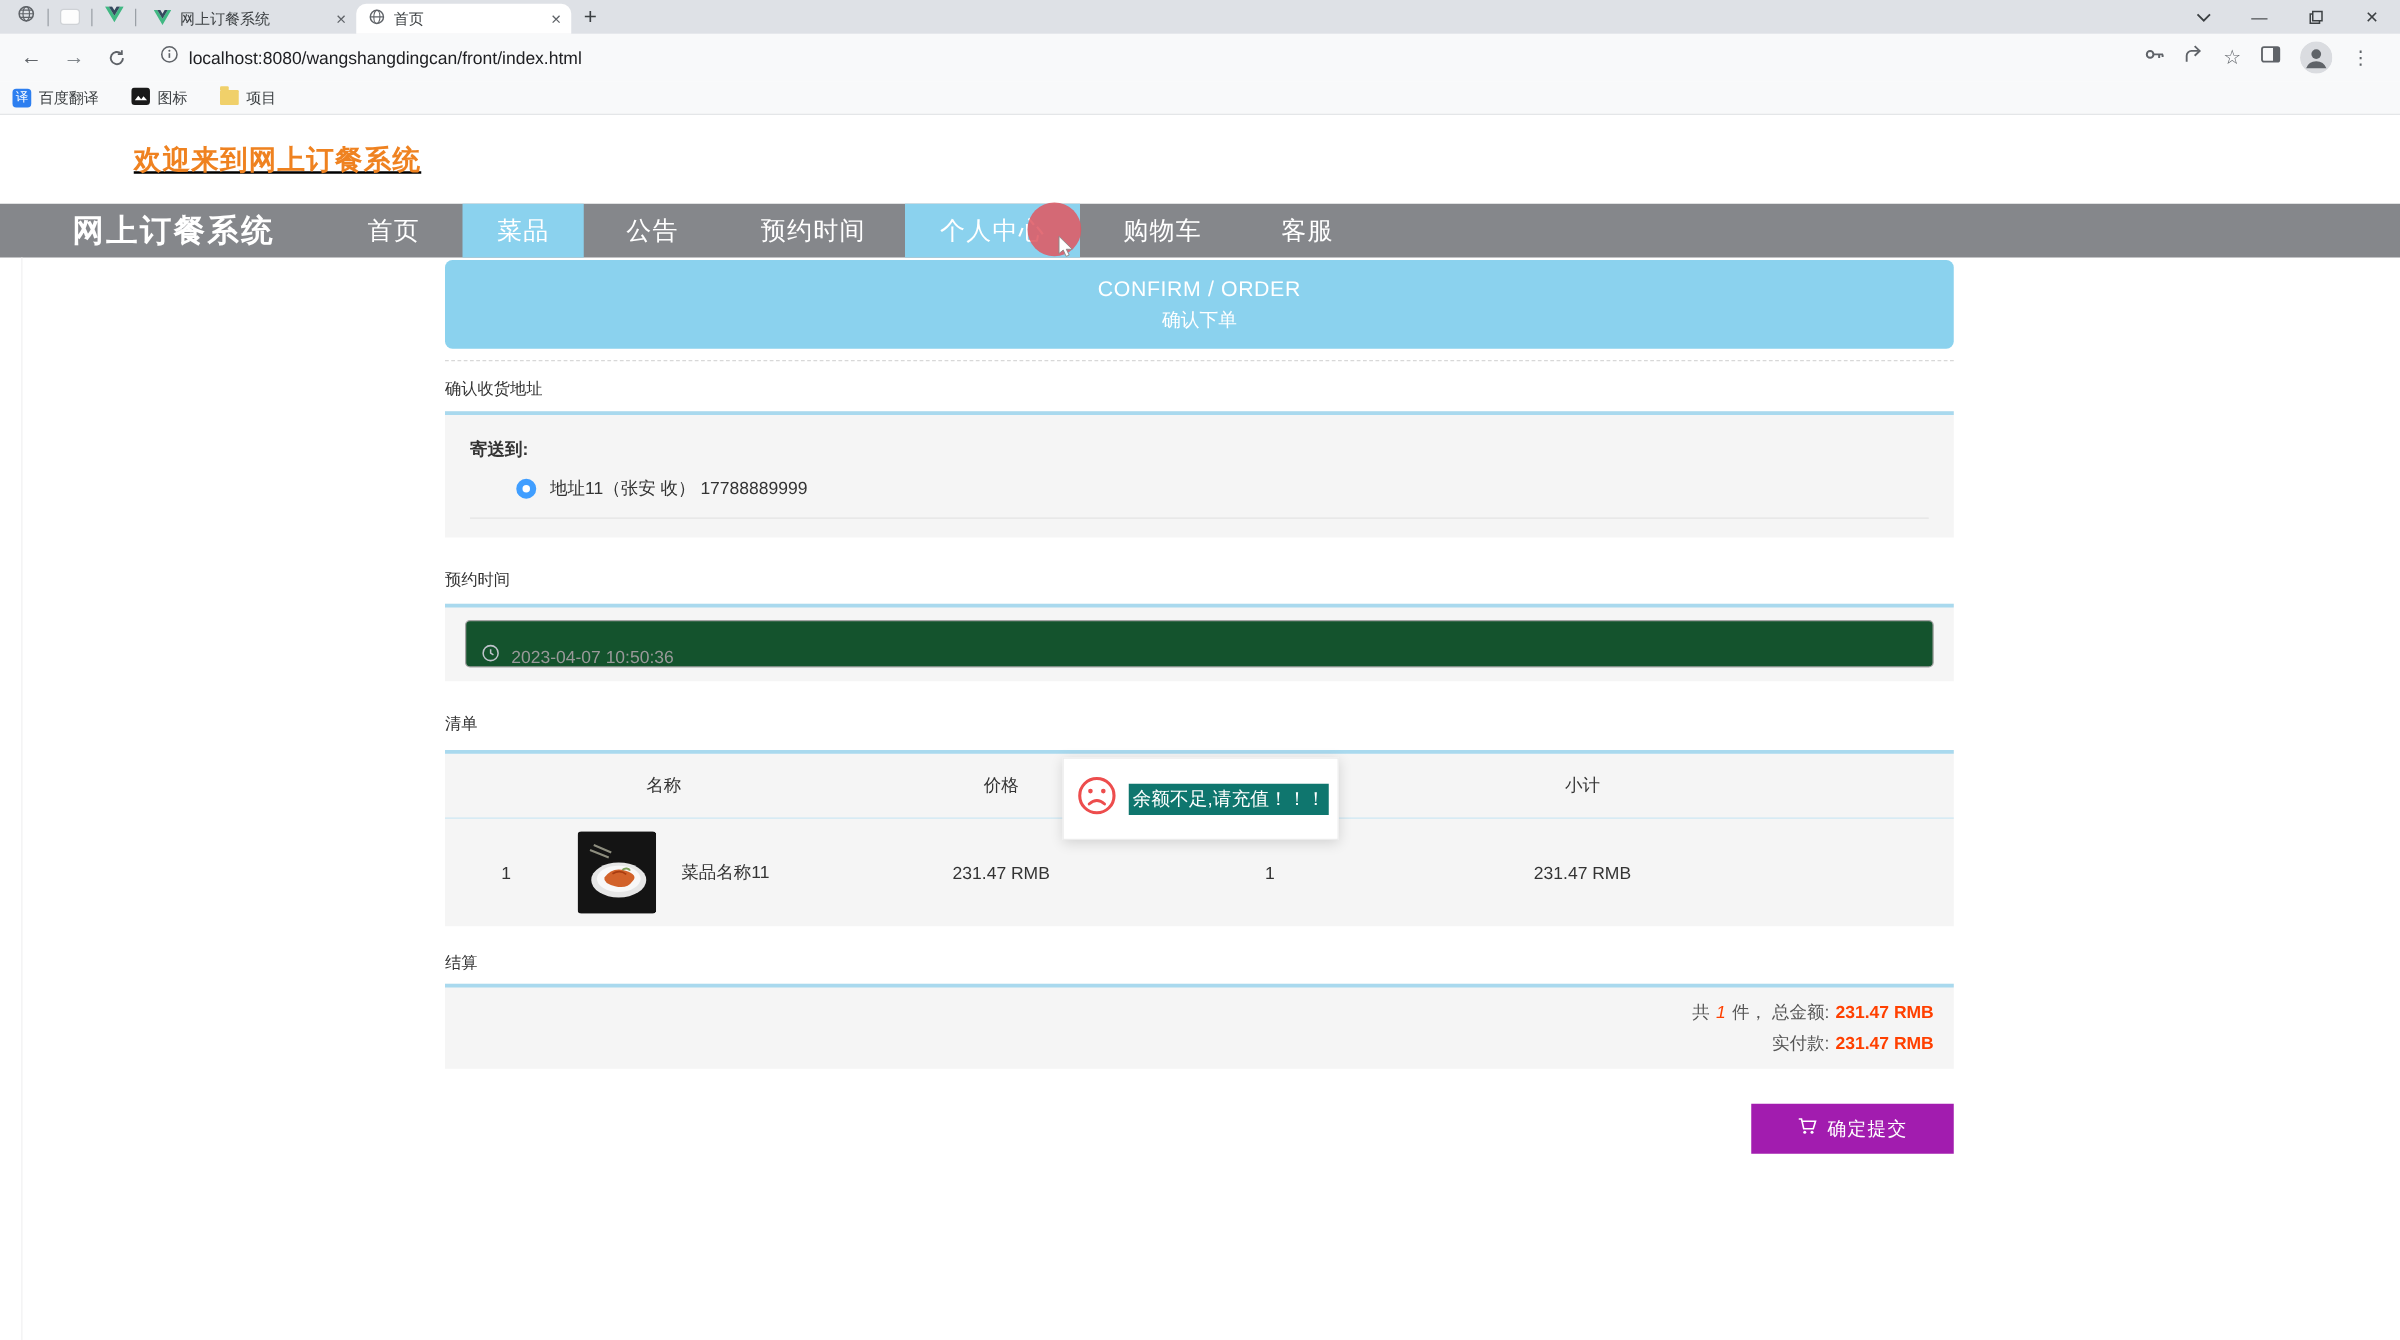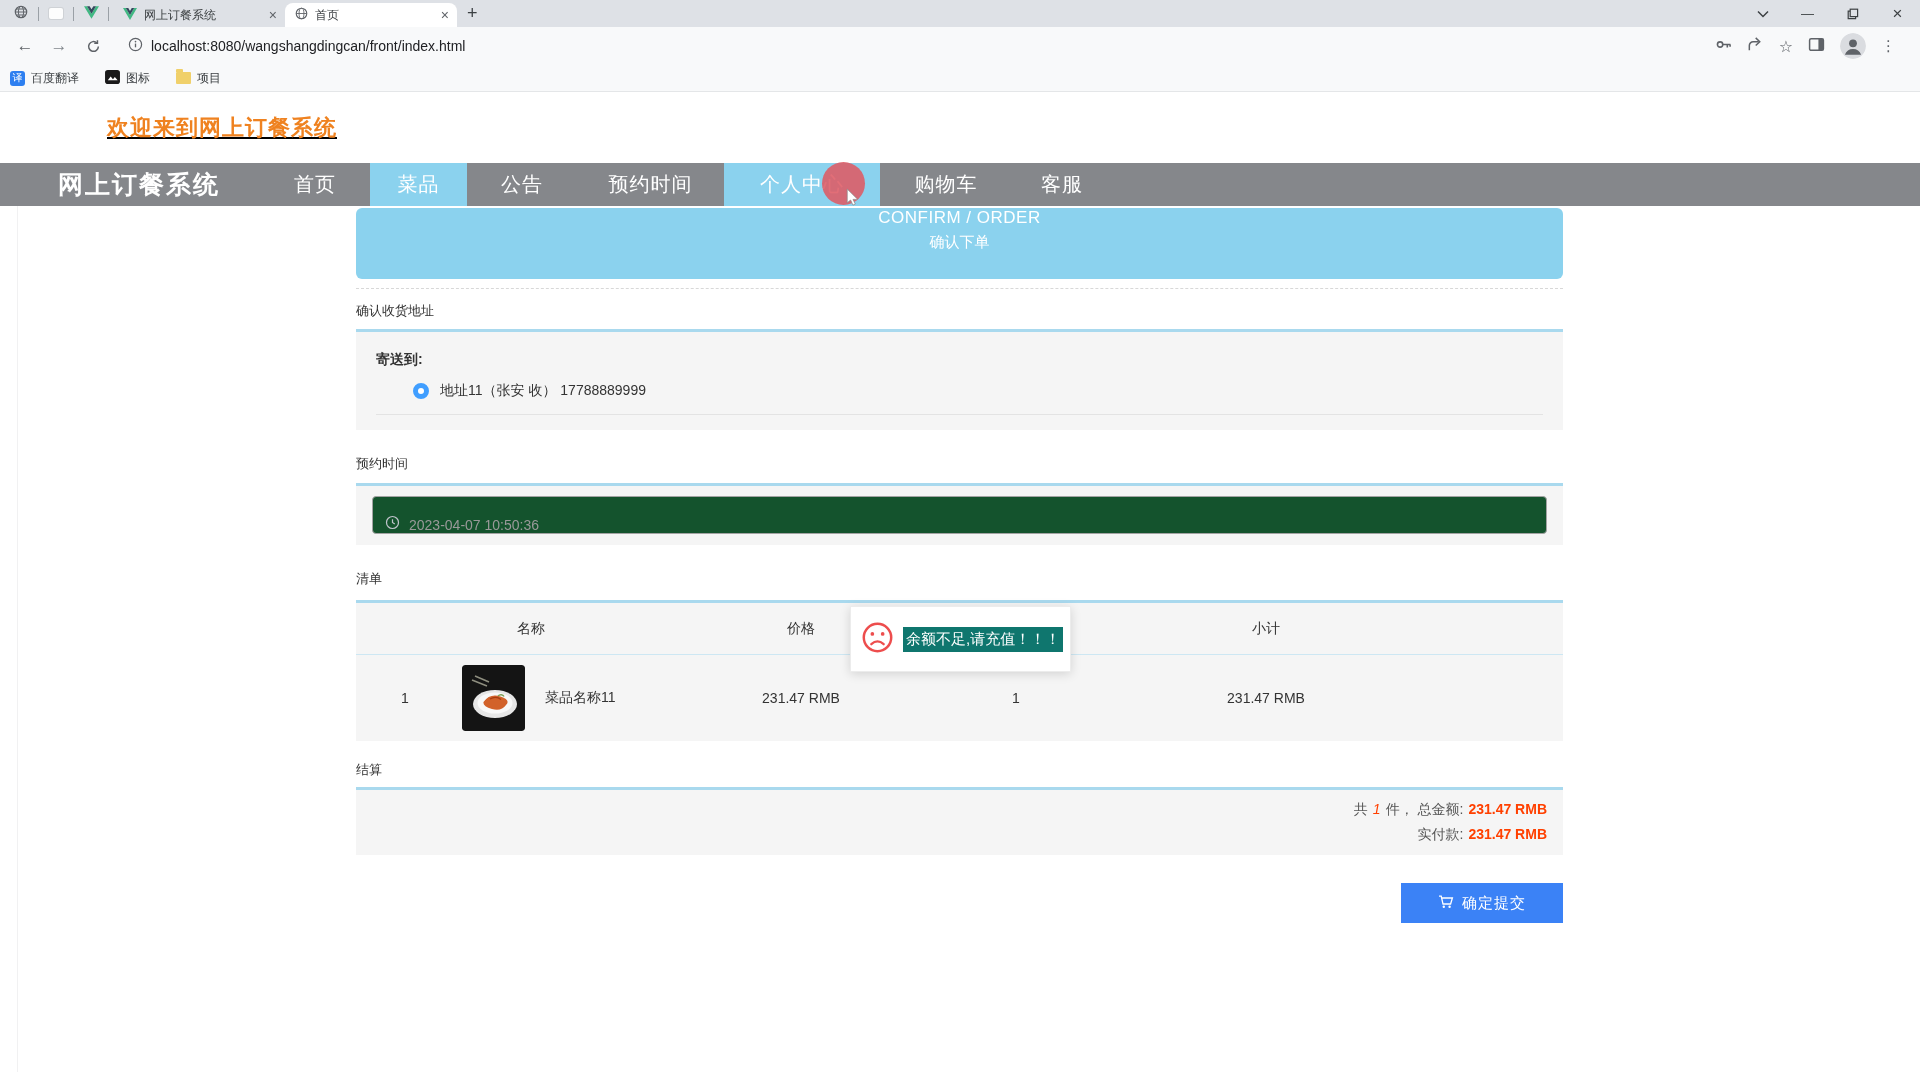--- a/index.html
+++ b/index.html
@@ -45,31 +45,31 @@
   
   .welcome-row { height:71px; display:flex; align-items:center; padding-left:107px;text-decoration:underline; }
   .welcome { color:#ef8220; font-size:22px; font-weight:bold; letter-spacing:1px; }
 
   .navbar { height:43px; background:#85878b; display:flex; align-items:center; color:#fff; }
   .brand { margin-left:58px; font-size:25px; font-weight:bold; letter-spacing:2px; width:164px; }
   .nav-items { display:flex; height:100%; margin-left:38px; }
   .nav-item { display:flex; align-items:center; justify-content:center; height:100%;
               font-size:20px; letter-spacing:1px; cursor:default; }
   .nav-item.hl { background:#8bd2ee; }
-  .w110{width:110px} .w97{width:97px} .w147{width:147px} .w144{width:156px} .w132{width:132px} .w100{width:100px}
+  .w110{width:110px} .w97{width:97px} .w147{width:147px} .w144{width:140px} .w132{width:132px} .w100{width:100px}
 
   .click-ind { position:absolute; left:822px; top:162px; width:43px; height:43px; border-radius:50%;
                background:rgba(222,90,100,.88); z-index:40; }
   .click-ind svg { position:absolute; right:6px; bottom:-2px; }
 
   .page-edge { position:absolute; left:17px; top:206px; bottom:0; width:1px; background:#f1f1f2; }
 
   .content { width:1207px; margin-left:356px; position:relative; }
   .banner { margin-top:2px; height:71px; background:#8bd2ee; border-radius:6px; color:#fff;
-            display:flex; flex-direction:column; align-items:center; gap:5px; }
+            display:flex; flex-direction:column; align-items:center; justify-content:center; gap:5px; }
   .banner-l1 { font-size:17px; letter-spacing:.5px; }
   .banner-l2 { font-size:15px; }
   .dashed-sep { border-bottom:1px dashed #d8d8d8; margin-top:9px; }
 
   .sec-label { font-size:13px; color:#333; }
   .lab1{ margin-top:13px; } .lab2{ margin-top:25px; } .lab3{ margin-top:25px; } .lab4{ margin-top:20px; }
 
   .panel { background:#f5f5f5; border-top:3px solid #a9d9ee; }
   .panel-address { margin-top:9px; height:101px; padding:0 20px; }
   .shipto { padding-top:19px; font-size:14px; font-weight:bold; color:#333; }
@@ -97,21 +97,21 @@
            border:1px solid #ececec; box-shadow:0 2px 10px rgba(0,0,0,.14); z-index:30;
            display:flex; align-items:center; gap:9px; padding:0 10px; }
   .popup-msg { background:#0f766e; color:#fff; font-size:15px; padding:3px 3px; white-space:nowrap; }
 
   .panel-settle { margin-top:8px; height:68px; padding:0 16px; display:flex; flex-direction:column;
                   justify-content:center; align-items:flex-end; gap:7px; font-size:14px; color:#555; }
   .money { color:#ff4000; font-weight:bold; margin-left:5px; }
   .count { color:#ff4000; font-style:italic; margin:0 5px; }
 
   .submit-row { display:flex; justify-content:flex-end; margin-top:28px; }
-  .submit-btn { width:162px; height:40px; background:#3b82f6; border:none; color:#fff; font-size:15px;
+  .submit-btn { width:162px; height:40px; background:#a21caf; border:none; color:#fff; font-size:15px;
                 display:flex; align-items:center; justify-content:center; gap:8px; cursor:pointer;
                 font-family:inherit; letter-spacing:1px; }
 </style>
 </head>
 <body>
 
 <div class="tabstrip">
   <div class="pinned-area">
     <div class="pin">
       <span>

